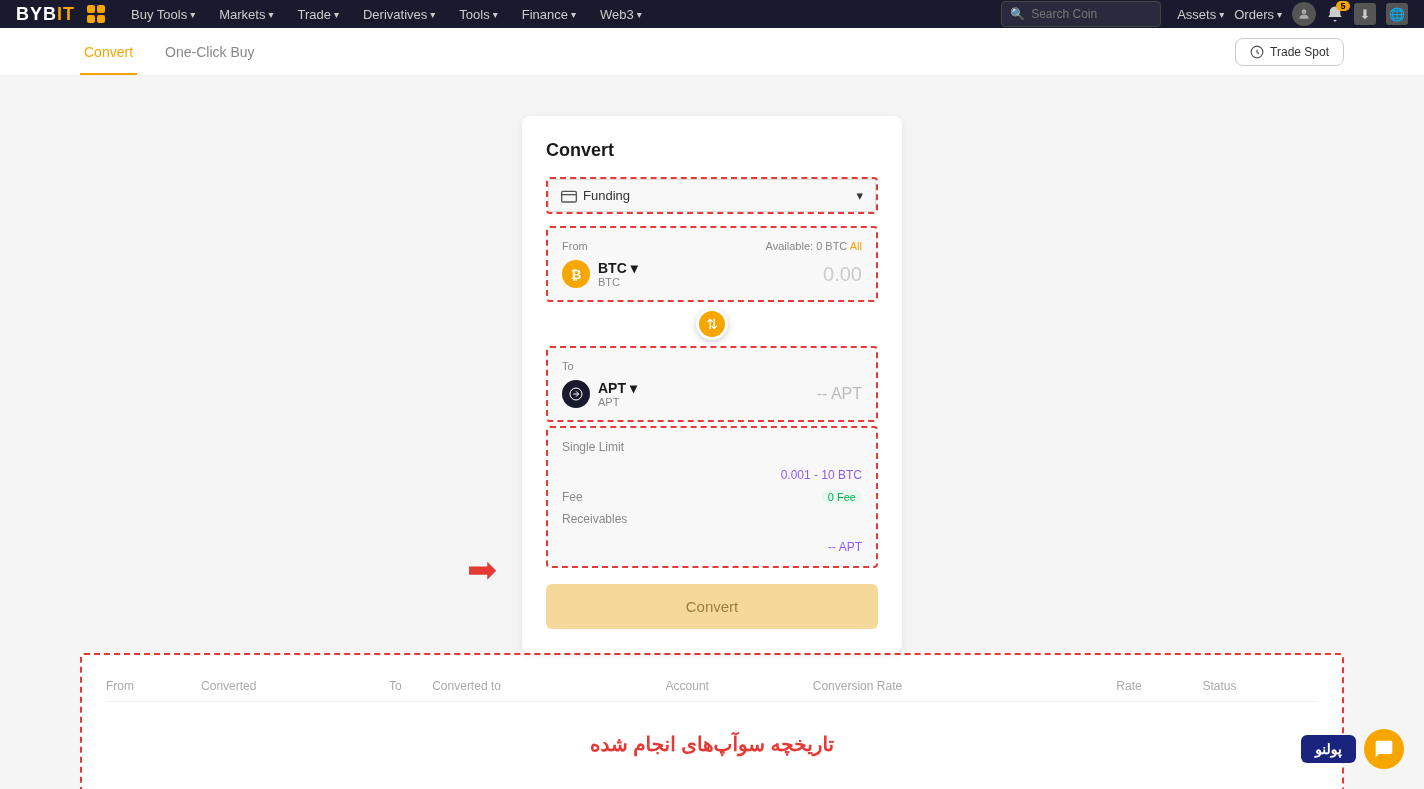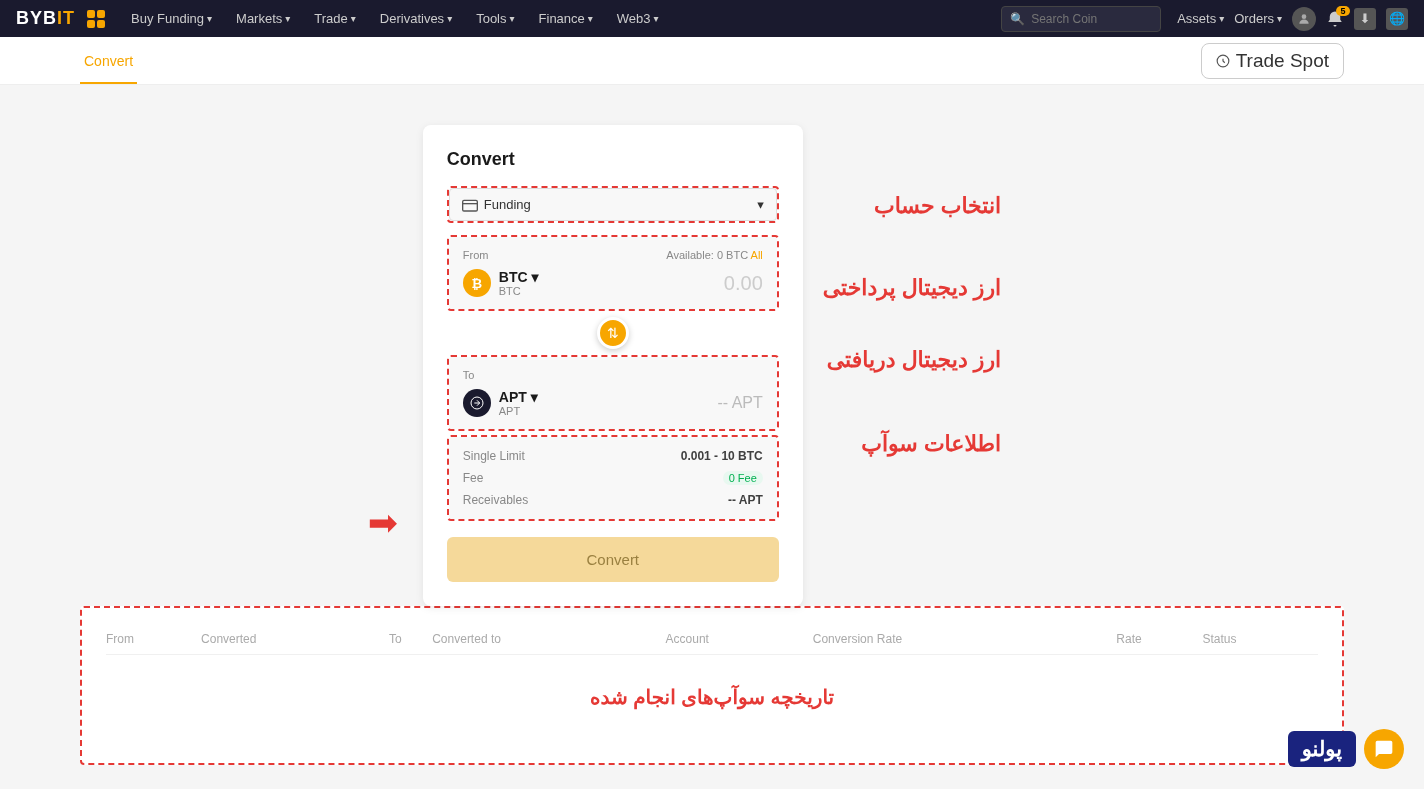--- a/index.html
+++ b/index.html
@@ -1,21 +1,21 @@
 <!DOCTYPE html>
 <html><head>
   <meta charset="utf-8">
   <style>
     * { margin: 0; padding: 0; box-sizing: border-box; }
     body { font-family: -apple-system, BlinkMacSystemFont, 'Segoe UI', sans-serif; background: #f5f5f5; min-width: 1424px; }
 
     
     .navbar {
       background: #1a1a2e;
-      height: 37px;
+      height: 28px;
       display: flex;
       align-items: center;
       padding: 0 16px;
       gap: 4px;
     }
     .navbar-brand {
       color: white;
       font-weight: bold;
       font-size: 18px;
       letter-spacing: 1px;
@@ -142,21 +142,21 @@
       right: 0;
       height: 2px;
       background: #f7a600;
     }
     .trade-spot-btn {
       margin-left: auto;
       background: white;
       border: 1px solid #ccc;
       border-radius: 8px;
       padding: 6px 14px;
-      font-size: 19px;
+      font-size: 12px;
       cursor: pointer;
       display: flex;
       align-items: center;
       gap: 6px;
       color: #333;
     }
     .convert-card {
       background: white;
       border-radius: 8px;
       padding: 24px;
@@ -317,21 +317,21 @@
       padding: 12px 14px;
     }
     .info-row {
       display: flex;
       justify-content: space-between;
       margin-bottom: 8px;
       font-size: 12px;
     }
     .info-row:last-child { margin-bottom: 0; }
     .info-label { color: #888; }
-    .info-value { color: #404040; font-weight: 700; }
+    .info-value { color: #8b5cf6; font-weight: 400; margin-top: 28px; }
     .fee-badge {
       background: #e8f8f0;
       color: #00b050;
       font-size: 11px;
       padding: 1px 6px;
       border-radius: 7px;
     }
 
     
     .convert-btn {
@@ -430,21 +430,21 @@
 
 <nav class="navbar">
   <span class="navbar-brand">BYB<span>IT</span></span>
   <div class="navbar-grid-icon">
     <div></div>
       <div></div>
       <div></div>
       <div></div>
   </div>
   <div class="nav-item">
-    <span>Buy Funding</span>
+    <span>Buy Tools</span>
     <span class="nav-chevron">▾</span>
   </div>
   <div class="nav-item">
     <span>Markets</span>
     <span class="nav-chevron">▾</span>
   </div>
   <div class="nav-item">
     <span>Trade</span>
     <span class="nav-chevron">▾</span>
   </div>
@@ -494,20 +494,23 @@
     </div>
     <div class="download-icon">⬇</div>
     <div class="globe-icon">🌐</div>
   </div>
 </nav>
 
 <div class="tabs-area">
   <div class="tab-item active">
     <span>Convert</span>
   </div>
+  <div class="tab-item">
+    <span>One-Click Buy</span>
+  </div>
   <button class="trade-spot-btn">
     <svg width="14" height="14" viewBox="0 0 24 24" fill="none" stroke="#555" stroke-width="2">
         <circle cx="12" cy="12" r="10"></circle>
         <path d="M12 8v4l3 3"></path>
       </svg>
     <span>Trade Spot</span>
   </button>
 </div>
 
 <div class="main-layout">
@@ -609,30 +612,20 @@
               <span class="info-value">-- APT</span>
             </div>
           </div>
         </div>
 
         
         <button class="convert-btn">Convert</button>
       </div>
     </div>
 
-    <div class="annotations">
-      <div class="annotation-spacer-1"></div>
-      <div class="annotation-text">انتخاب حساب</div>
-      <div class="annotation-spacer-2"></div>
-      <div class="annotation-text">ارز دیجیتال پرداختی</div>
-      <div style="height:50px;"></div>
-      <div class="annotation-text">ارز دیجیتال دریافتی</div>
-      <div style="height:62px;"></div>
-      <div class="annotation-text">اطلاعات سوآپ</div>
-    </div>
   </div>
 
   <div class="history-section">
     <div class="history-card">
       <table class="history-table">
         <thead>
           <tr>
             <th>From</th>
             <th>Converted</th>
             <th>To</th>
@@ -646,20 +639,20 @@
         <tbody>
           <tr>
             <td colspan="8" class="history-empty">تاریخچه سوآپ‌های انجام شده</td>
           </tr>
         </tbody>
       </table>
     </div>
   </div>
 
   <div style="position:fixed;bottom:20px;right:20px;display:flex;align-items:center;gap:8px;z-index:100;">
-    <div style="background:#1a237e;color:white;font-size:21px;font-weight:bold;padding:6px 14px;border-radius:6px;direction:rtl;">پولنو</div>
+    <div style="background:#1a237e;color:white;font-size:14px;font-weight:bold;padding:6px 14px;border-radius:6px;direction:rtl;">پولنو</div>
     <div style="width:40px;height:40px;background:#f7a600;border-radius:50%;display:flex;align-items:center;justify-content:center;cursor:pointer;">
       <svg width="20" height="20" viewBox="0 0 24 24" fill="white">
           <path d="M20 2H4a2 2 0 00-2 2v18l4-4h14a2 2 0 002-2V4a2 2 0 00-2-2z"></path>
         </svg>
     </div>
   </div>
 </div>
 
 </body></html>

